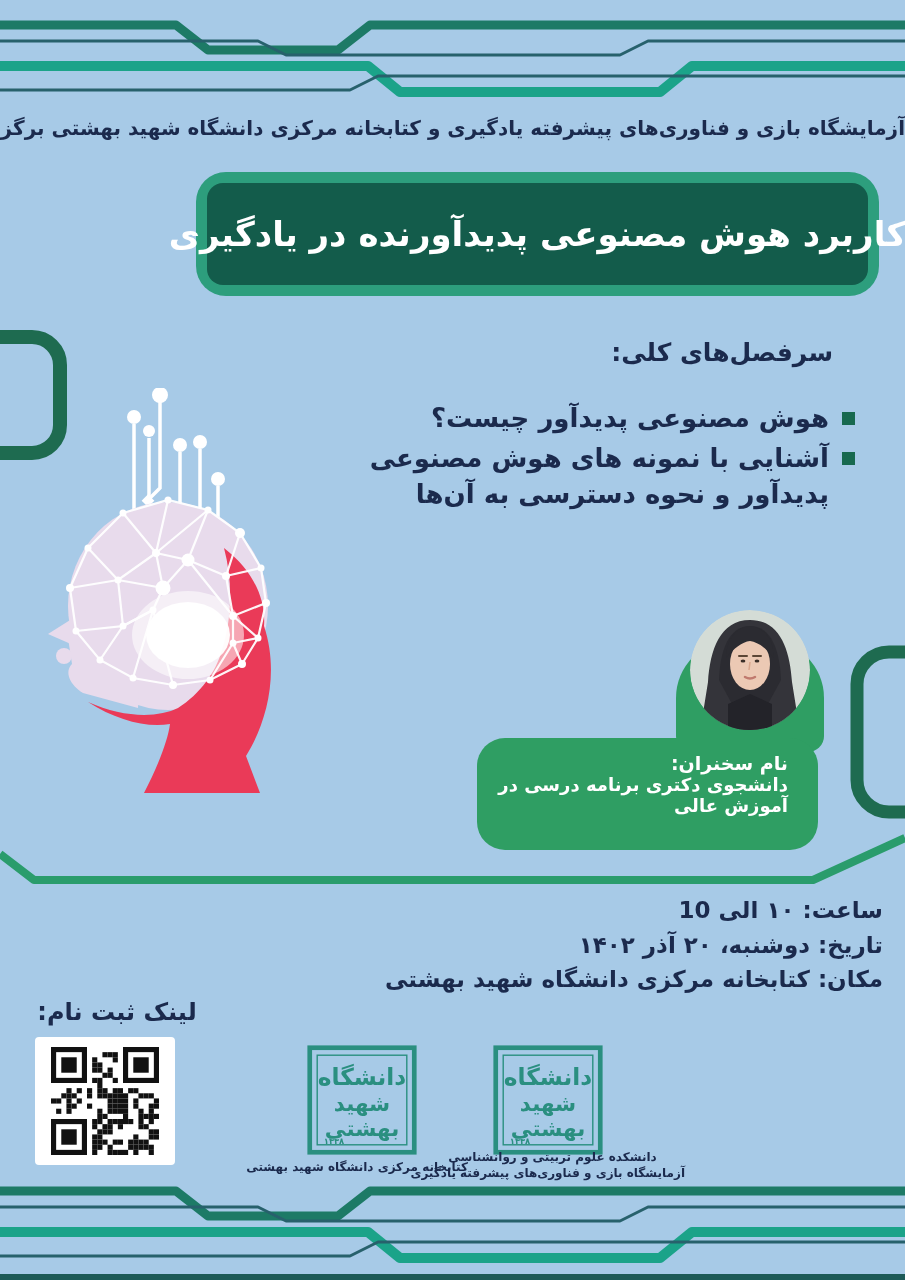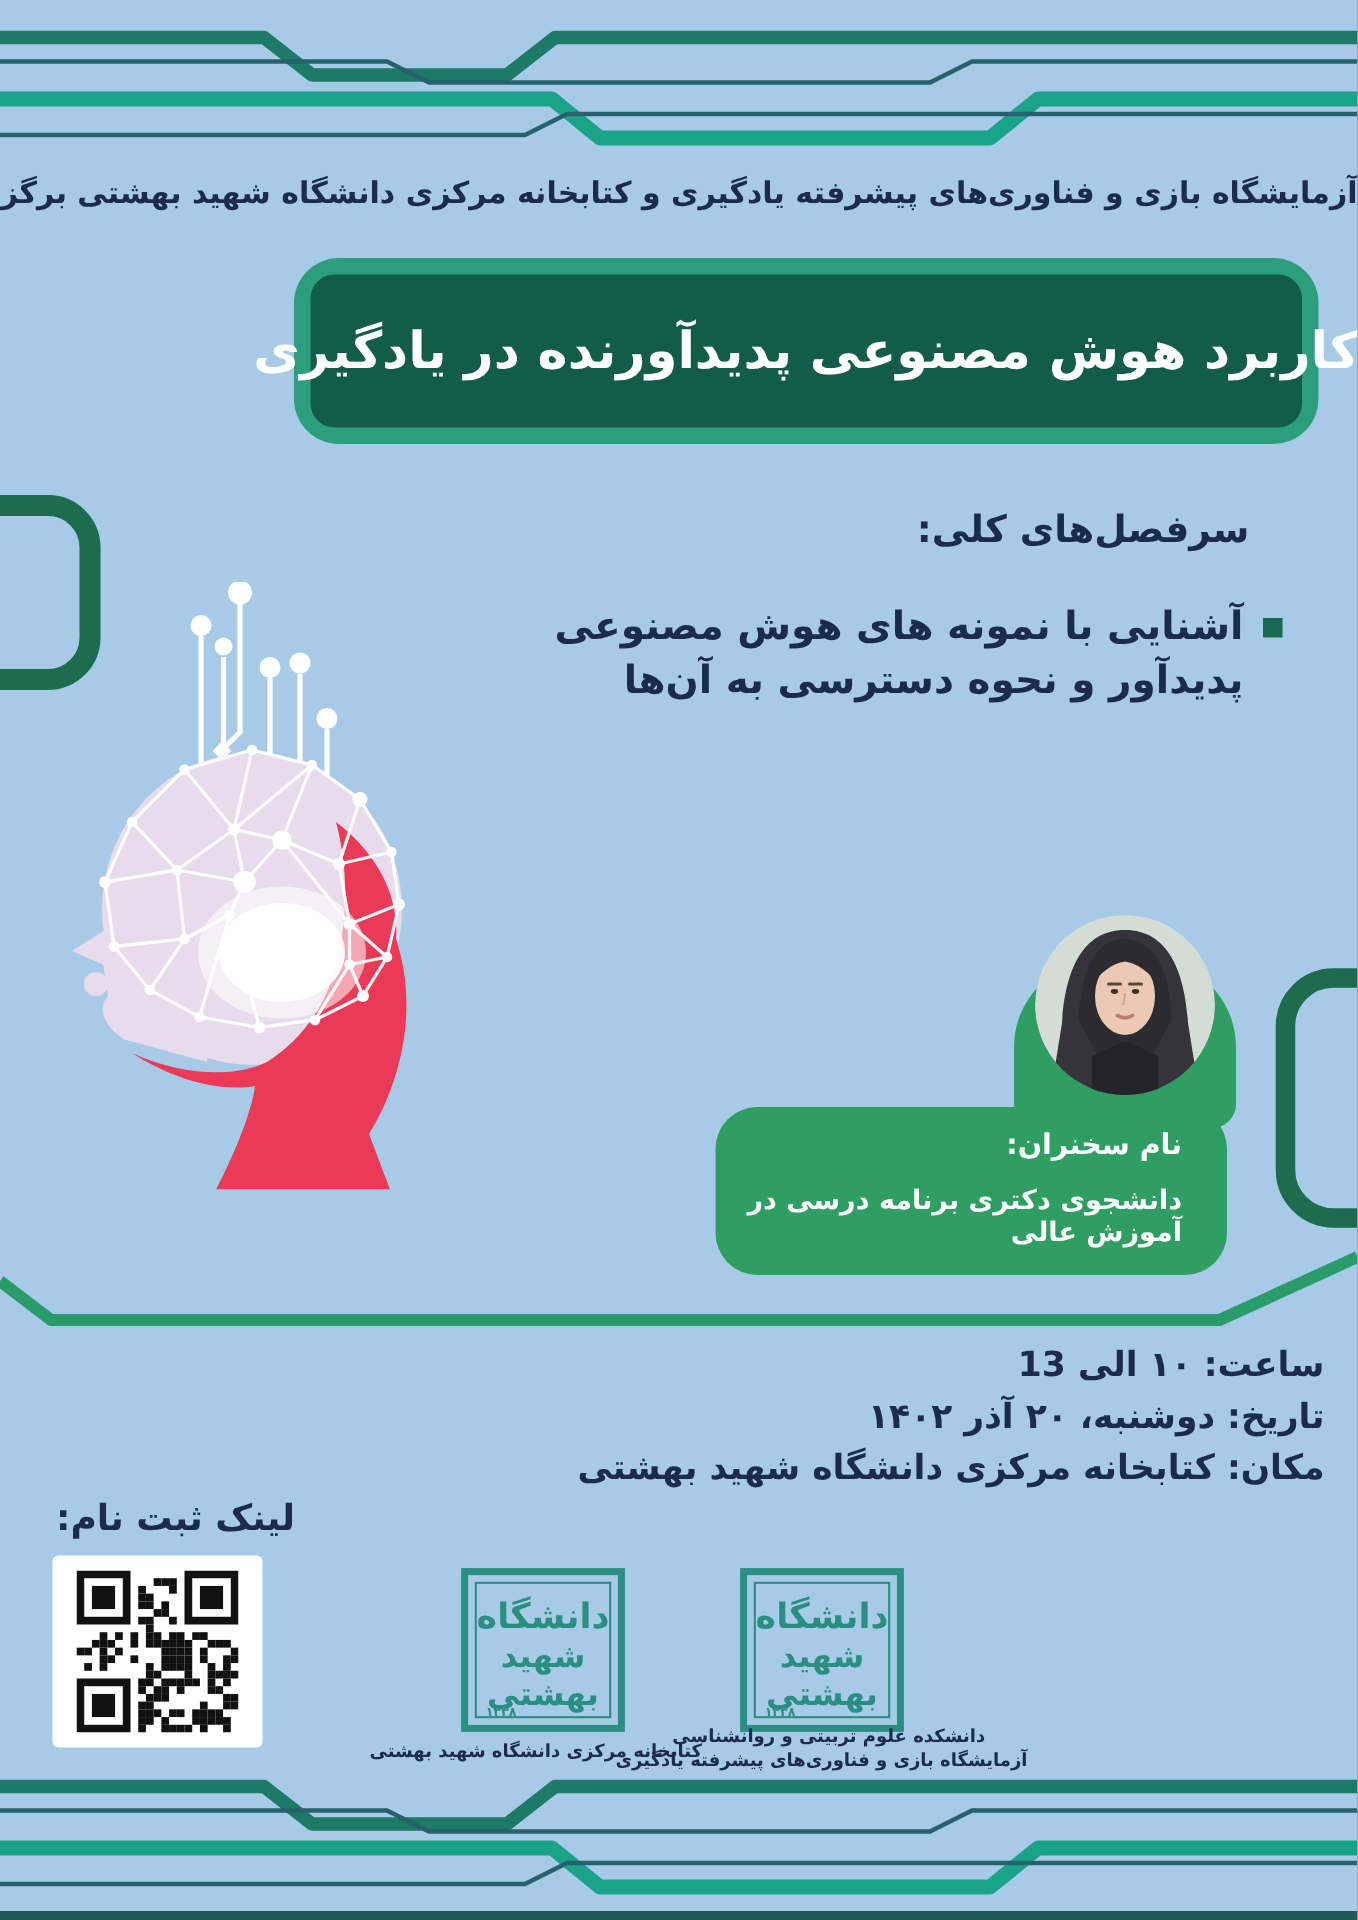--- a/index.html
+++ b/index.html
@@ -41,21 +41,21 @@
     left:676px;top:640px;width:148px;height:112px;background:#2f9e63;
     border-radius:58px 58px 16px 16px;
   }
   .speaker-box{
     left:477px;top:738px;width:341px;height:112px;background:#2f9e63;
     border-radius:28px;box-sizing:border-box;padding:14px 30px 2px 20px;
     text-align:right;color:#fff;
   }
   .speaker-label{font-size:19px;}
   .speaker-name{font-size:26px;margin-top:3px;}
-  .speaker-role{font-size:18px;margin-top:16px;}
+  .speaker-role{font-size:18px;margin-top:0;}
   .portrait{left:688px;top:608px;}
 
   
   .details{right:22px;top:893px;width:520px;text-align:right;font-size:23px;line-height:1.5;white-space:nowrap;}
 
   
   .reg-label{left:32px;top:998px;width:170px;text-align:center;font-size:24px;white-space:nowrap;}
   .qr-box{
     left:35px;top:1037px;width:140px;height:128px;background:#ffffff;border-radius:4px;
     display:flex;align-items:center;justify-content:center;
@@ -92,20 +92,24 @@
       <div class="title-text rtl">کاربرد هوش مصنوعی پدیدآورنده در یادگیری</div>
     </div>
   </div>
 
   <svg class="abs" style="left:0;top:325px" width="80" height="145">
     <rect x="-70" y="12" width="130" height="116" rx="28" fill="none" stroke="#1e6b50" stroke-width="14"></rect>
   </svg>
 
   <div class="abs topics rtl">
     <div class="topics-heading">سرفصل‌های کلی:</div>
+    <div class="topic-item">
+      <span class="bullet-square"></span>
+      <span class="topic-text">هوش مصنوعی پدیدآور چیست؟</span>
+    </div>
     <div class="topic-item">
       <span class="bullet-square"></span>
       <span class="topic-text">آشنایی با نمونه های هوش مصنوعی پدیدآور و نحوه دسترسی به آن‌ها</span>
     </div>
   </div>
 
   <svg class="abs" style="left:28px;top:388px" width="285" height="405" viewBox="0 0 285 405">
 
     <g stroke="#ffffff" stroke-width="3.5" fill="none">
       <path d="M132,14 V100 L120,112 V132"></path>
@@ -210,21 +214,21 @@
       <path d="M57,69 Q62,72 67,69" stroke="#c07a6e" stroke-width="2.5" fill="none" stroke-linecap="round"></path>
       <path d="M40,96 L62,86 L84,96 L84,124 L40,124 Z" fill="#232329"></path>
     </g>
   </svg>
   <div class="abs speaker-box rtl">
     <div class="speaker-label">نام سخنران:</div>
     <div class="speaker-role">دانشجوی دکتری برنامه درسی در آموزش عالی</div>
   </div>
 
   <div class="abs details rtl">
-    <div>ساعت: ۱۰ الی 13</div>
+    <div>ساعت: ۱۰ الی 10</div>
     <div>تاریخ: دوشنبه، ۲۰ آذر ۱۴۰۲</div>
     <div>مکان: کتابخانه مرکزی دانشگاه شهید بهشتی</div>
   </div>
 
   <div class="abs reg-label rtl">لینک ثبت نام:</div>
   <div class="abs qr-box">
     <svg id="qr-svg" width="108" height="108" viewBox="0 0 126 126">
         <rect x="0" y="0" width="126" height="126" fill="#ffffff"></rect>
         <rect x="60" y="6" width="6" height="6" fill="#111111"></rect>
         <rect x="66" y="6" width="6" height="6" fill="#111111"></rect>

